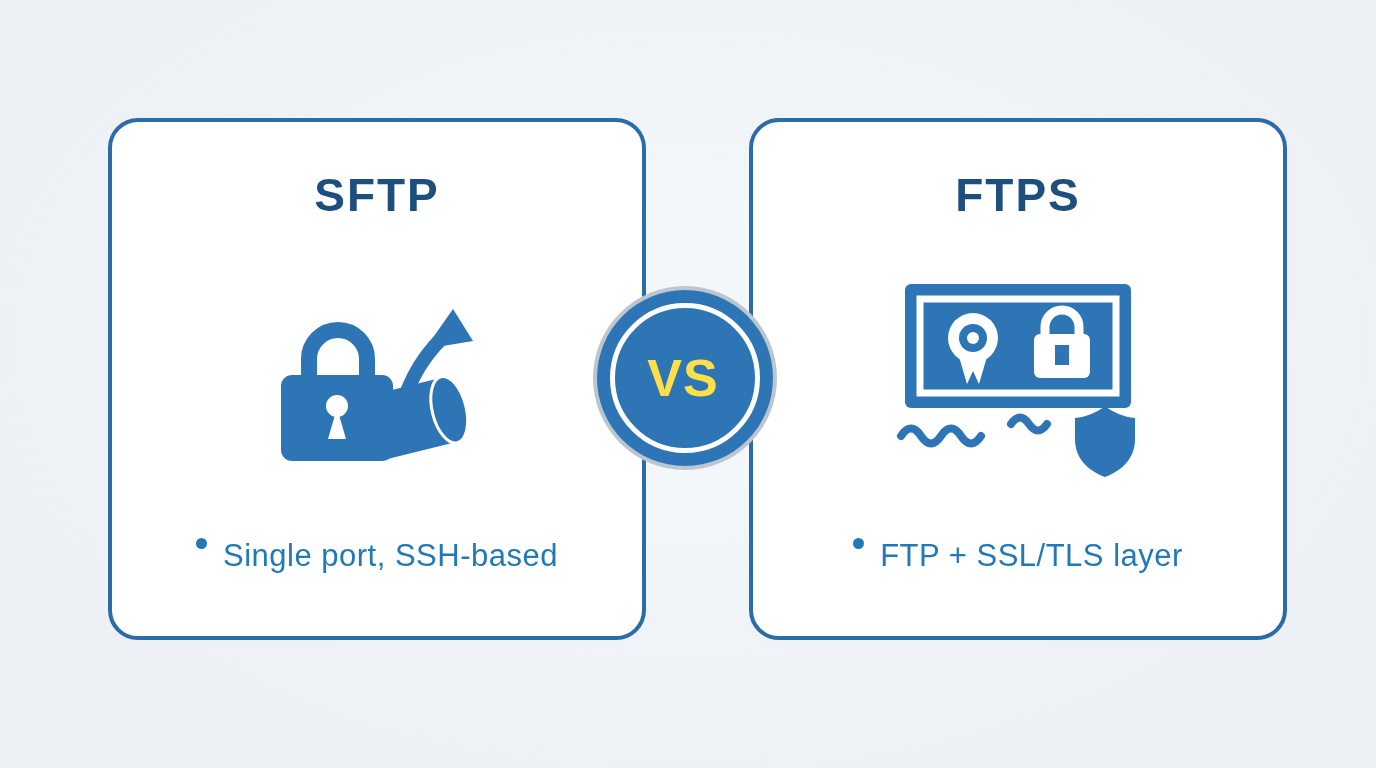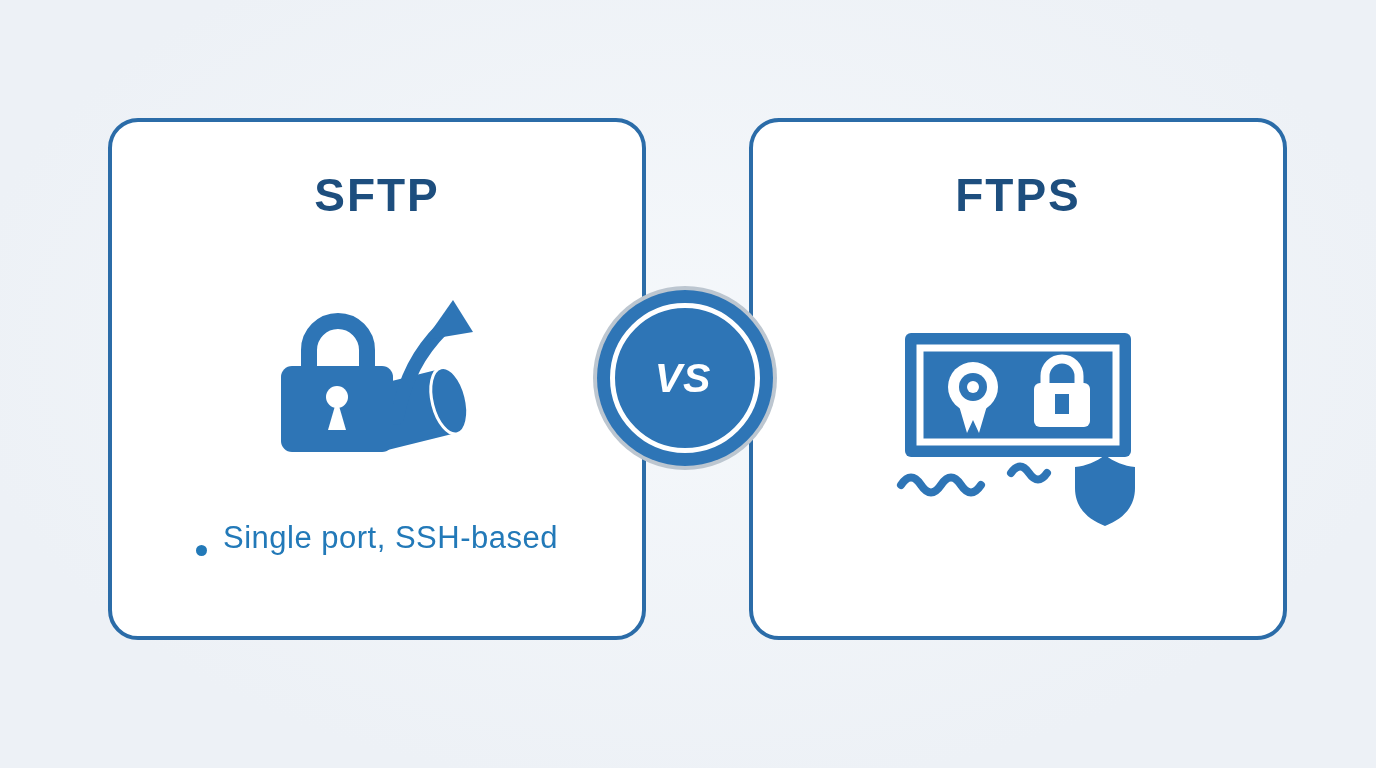--- a/index.html
+++ b/index.html
@@ -43,23 +43,23 @@
   .icon-wrap{
     flex:1;
     display:flex;
     align-items:center;
     justify-content:center;
     width:100%;
   }
   .icon-wrap svg{color:var(--accent);}
   .bullet-row{
     display:flex;
-    align-items:flex-end;
+    align-items:flex-start;
     gap:16px;
-    margin-bottom:80px;
+    margin-bottom:62px;
   }
   .bullet-dot{
     width:11px;
     height:11px;
     border-radius:50%;
     background:var(--bullet-text);
     flex:0 0 auto;
   }
   .bullet-text{
     font-size:31px;
@@ -75,24 +75,23 @@
     height:150px;
     border-radius:50%;
     background:var(--badge-fill);
     border:5px solid #ffffff;
     box-shadow:0 0 0 13px var(--badge-fill), 0 0 0 17px var(--badge-outer-ring);
     display:flex;
     align-items:center;
     justify-content:center;
   }
   .vs-text{
-    color:#ffffff;
-    font-size:41px;
+    color:#fde047;
+    font-size:52px;
     font-weight:bold;
-    font-style:italic;
     letter-spacing:1px;
     transform:translateX(-2px);
   }
 </style>
 </head>
 <body>
 
 <div class="stage">
 
   <div class="card left">
@@ -142,19 +141,23 @@
         <rect x="145" y="56" width="56" height="44" rx="6" fill="#ffffff"></rect>
         <rect x="166" y="67" width="14" height="20" fill="currentColor"></rect>
 
         <path d="M12,158 q10,-15 20,0 t20,0 t20,0 t20,0" fill="none" stroke="currentColor" stroke-width="8" stroke-linecap="round"></path>
         <path d="M122,146 q9,-13 18,0 t18,0" fill="none" stroke="currentColor" stroke-width="8" stroke-linecap="round"></path>
 
         <path d="M216,128 c9,7 19,11 30,12 v21 c0,19 -12,31 -30,38 c-18,-7 -30,-19 -30,-38 v-21 c11,-1 21,-5 30,-12 z" fill="currentColor"></path>
       </svg>
     </div>
 
+    <div class="bullet-row">
+      <span class="bullet-dot"></span>
+      <span class="bullet-text">FTP + SSL/TLS layer</span>
+    </div>
   </div>
 
   <div class="vs-badge">
     <span class="vs-text">VS</span>
   </div>
 
 </div>
 
 </body></html>

